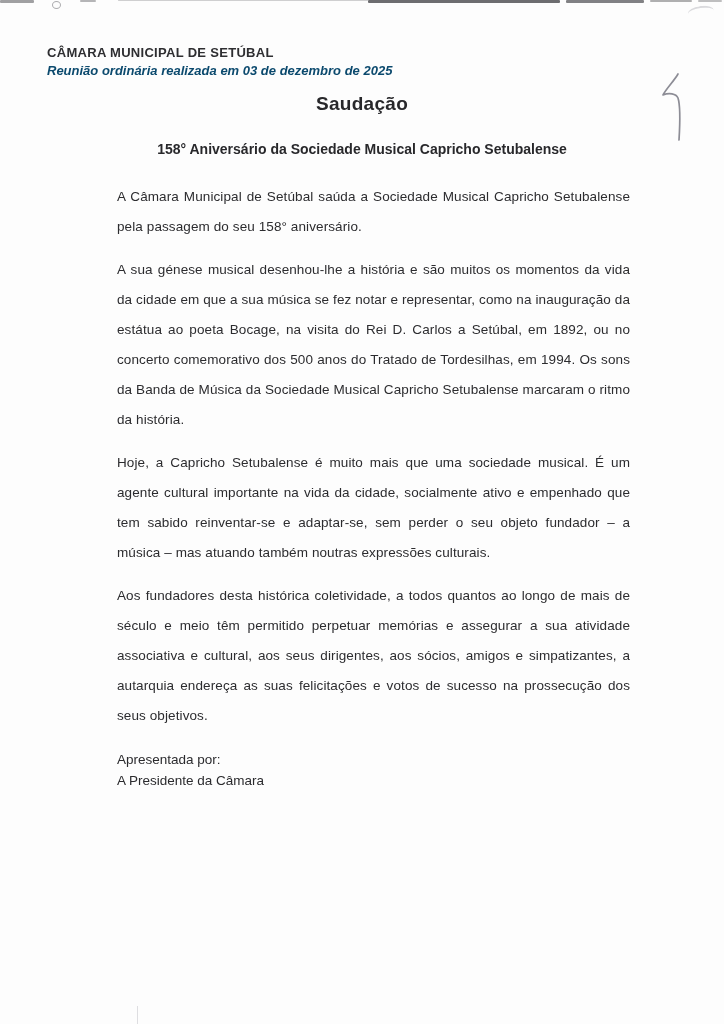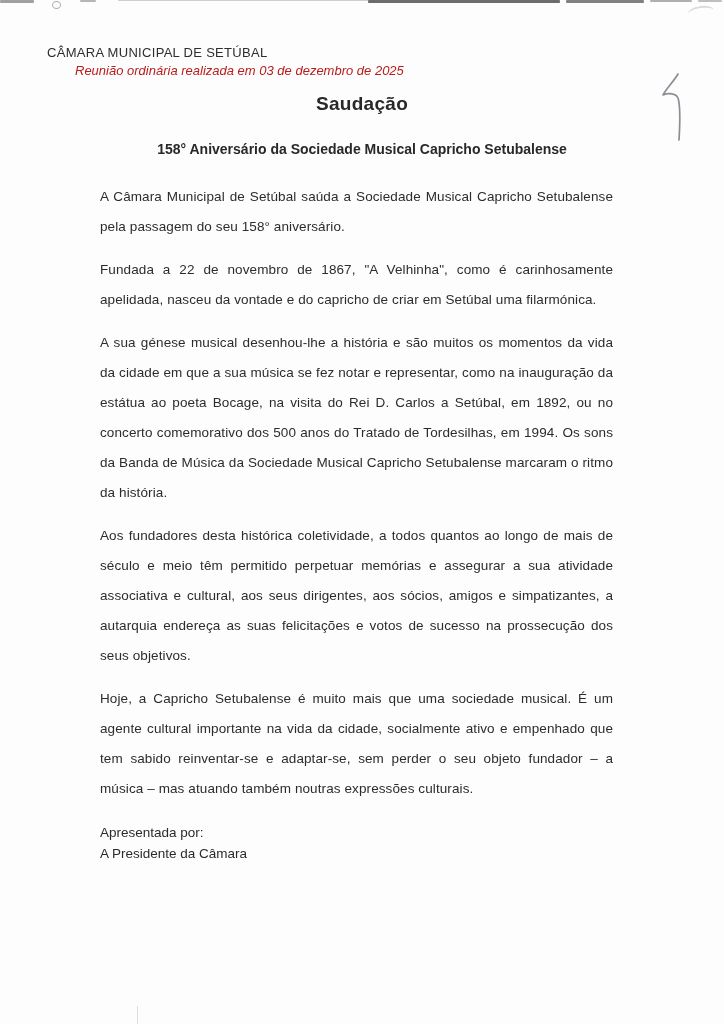--- a/index.html
+++ b/index.html
@@ -14,31 +14,31 @@
   .page{position:relative;width:724px;height:1024px;background:#fdfdfd;}
 
   
   .scan-top{position:absolute;top:0;left:0;width:724px;height:8px;}
   .scan-top .dash{position:absolute;top:0;background:#2f2f33;border-radius:1px;}
   .scan-ring{position:absolute;top:1px;left:52px;width:7px;height:6px;border:1.5px solid #4a4a50;border-radius:50%;opacity:.45;background:transparent;}
   .scan-smudge{position:absolute;top:6px;left:688px;width:26px;height:10px;border-top:2px solid #b9b9bf;border-radius:50%;opacity:.5;transform:rotate(-8deg);}
   .scan-bottom-line{position:absolute;left:137px;top:1006px;width:1px;height:18px;background:#dedee1;}
 
   .header-block{position:absolute;left:47px;top:44px;line-height:17px;}
-  .org-name{font-size:13px;font-weight:normal;letter-spacing:.3px;color:#2e2e31;}
-  .meeting-line{font-size:13px;font-weight:normal;font-style:italic;color:#b91c1c;margin-top:1px;margin-left:28px;}
+  .org-name{font-size:13px;font-weight:bold;letter-spacing:.3px;color:#2e2e31;}
+  .meeting-line{font-size:13px;font-weight:bold;font-style:italic;color:#0c4a6e;margin-top:1px;}
 
   .handwritten-mark{position:absolute;left:650px;top:68px;width:48px;height:80px;}
 
   .doc-title{position:absolute;left:0;top:93px;width:724px;text-align:center;
     font-size:19px;font-weight:bold;color:#28282b;margin:0;letter-spacing:.3px;}
   .doc-subtitle{position:absolute;left:0;top:141px;width:724px;text-align:center;
     font-size:14px;font-weight:bold;color:#28282b;margin:0;}
 
-  .content{position:absolute;left:100px;top:182px;width:513px;}
+  .content{position:absolute;left:117px;top:182px;width:513px;}
   .content p{
     margin:0 0 13px 0;
     font-size:13.5px;
     line-height:30px;
     text-align:justify;
     color:#2c2c2f;
     letter-spacing:.1px;
   }
   .footer-block{margin-top:18px;font-size:13.5px;line-height:21px;color:#2b2b2e;}
 </style>
@@ -67,24 +67,23 @@
 
   <svg class="handwritten-mark" viewBox="0 0 48 80" xmlns="http://www.w3.org/2000/svg">
     <path d="M28,6 C24,13 16,21 13,27 C19,24.5 26,25.5 28,30 C30.5,38 30,56 29,72" fill="none" stroke="#8d8d96" stroke-width="1.7" stroke-linecap="round" stroke-linejoin="round"></path>
   </svg>
 
   <h1 class="doc-title">Saudação</h1>
   <h2 class="doc-subtitle">158° Aniversário da Sociedade Musical Capricho Setubalense</h2>
 
   <div class="content">
     <p>A Câmara Municipal de Setúbal saúda a Sociedade Musical Capricho Setubalense pela passagem do seu 158° aniversário.</p>
-    <p>Fundada a 22 de novembro de 1867, "A Velhinha", como é carinhosamente apelidada, nasceu da vontade e do capricho de criar em Setúbal uma filarmónica.</p>
     <p>A sua génese musical desenhou-lhe a história e são muitos os momentos da vida da cidade em que a sua música se fez notar e representar, como na inauguração da estátua ao poeta Bocage, na visita do Rei D. Carlos a Setúbal, em 1892, ou no concerto comemorativo dos 500 anos do Tratado de Tordesilhas, em 1994. Os sons da Banda de Música da Sociedade Musical Capricho Setubalense marcaram o ritmo da história.</p>
+    <p>Hoje, a Capricho Setubalense é muito mais que uma sociedade musical. É um agente cultural importante na vida da cidade, socialmente ativo e empenhado que tem sabido reinventar-se e adaptar-se, sem perder o seu objeto fundador – a música – mas atuando também noutras expressões culturais.</p>
     <p>Aos fundadores desta histórica coletividade, a todos quantos ao longo de mais de século e meio têm permitido perpetuar memórias e assegurar a sua atividade associativa e cultural, aos seus dirigentes, aos sócios, amigos e simpatizantes, a autarquia endereça as suas felicitações e votos de sucesso na prossecução dos seus objetivos.</p>
-    <p>Hoje, a Capricho Setubalense é muito mais que uma sociedade musical. É um agente cultural importante na vida da cidade, socialmente ativo e empenhado que tem sabido reinventar-se e adaptar-se, sem perder o seu objeto fundador – a música – mas atuando também noutras expressões culturais.</p>
 
     <div class="footer-block">
       <div>Apresentada por:</div>
       <div>A Presidente da Câmara</div>
     </div>
   </div>
 
 </div>
 
 </body></html>

